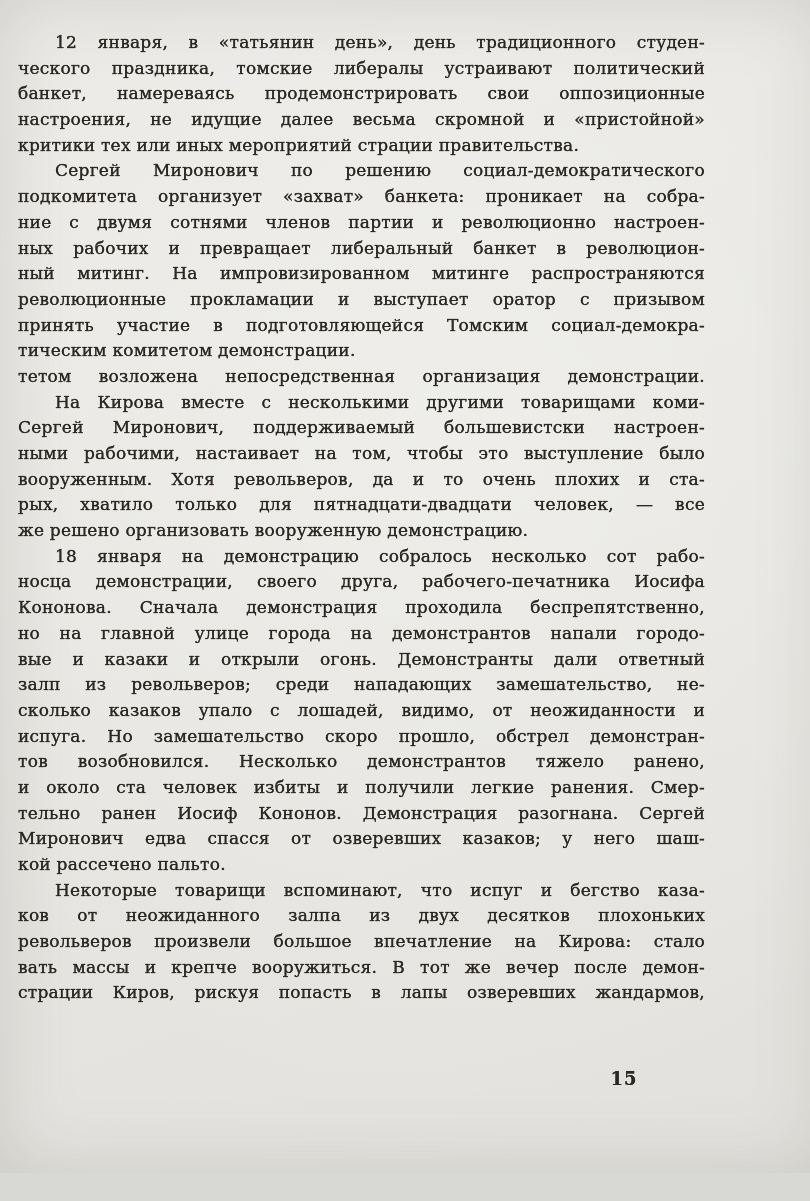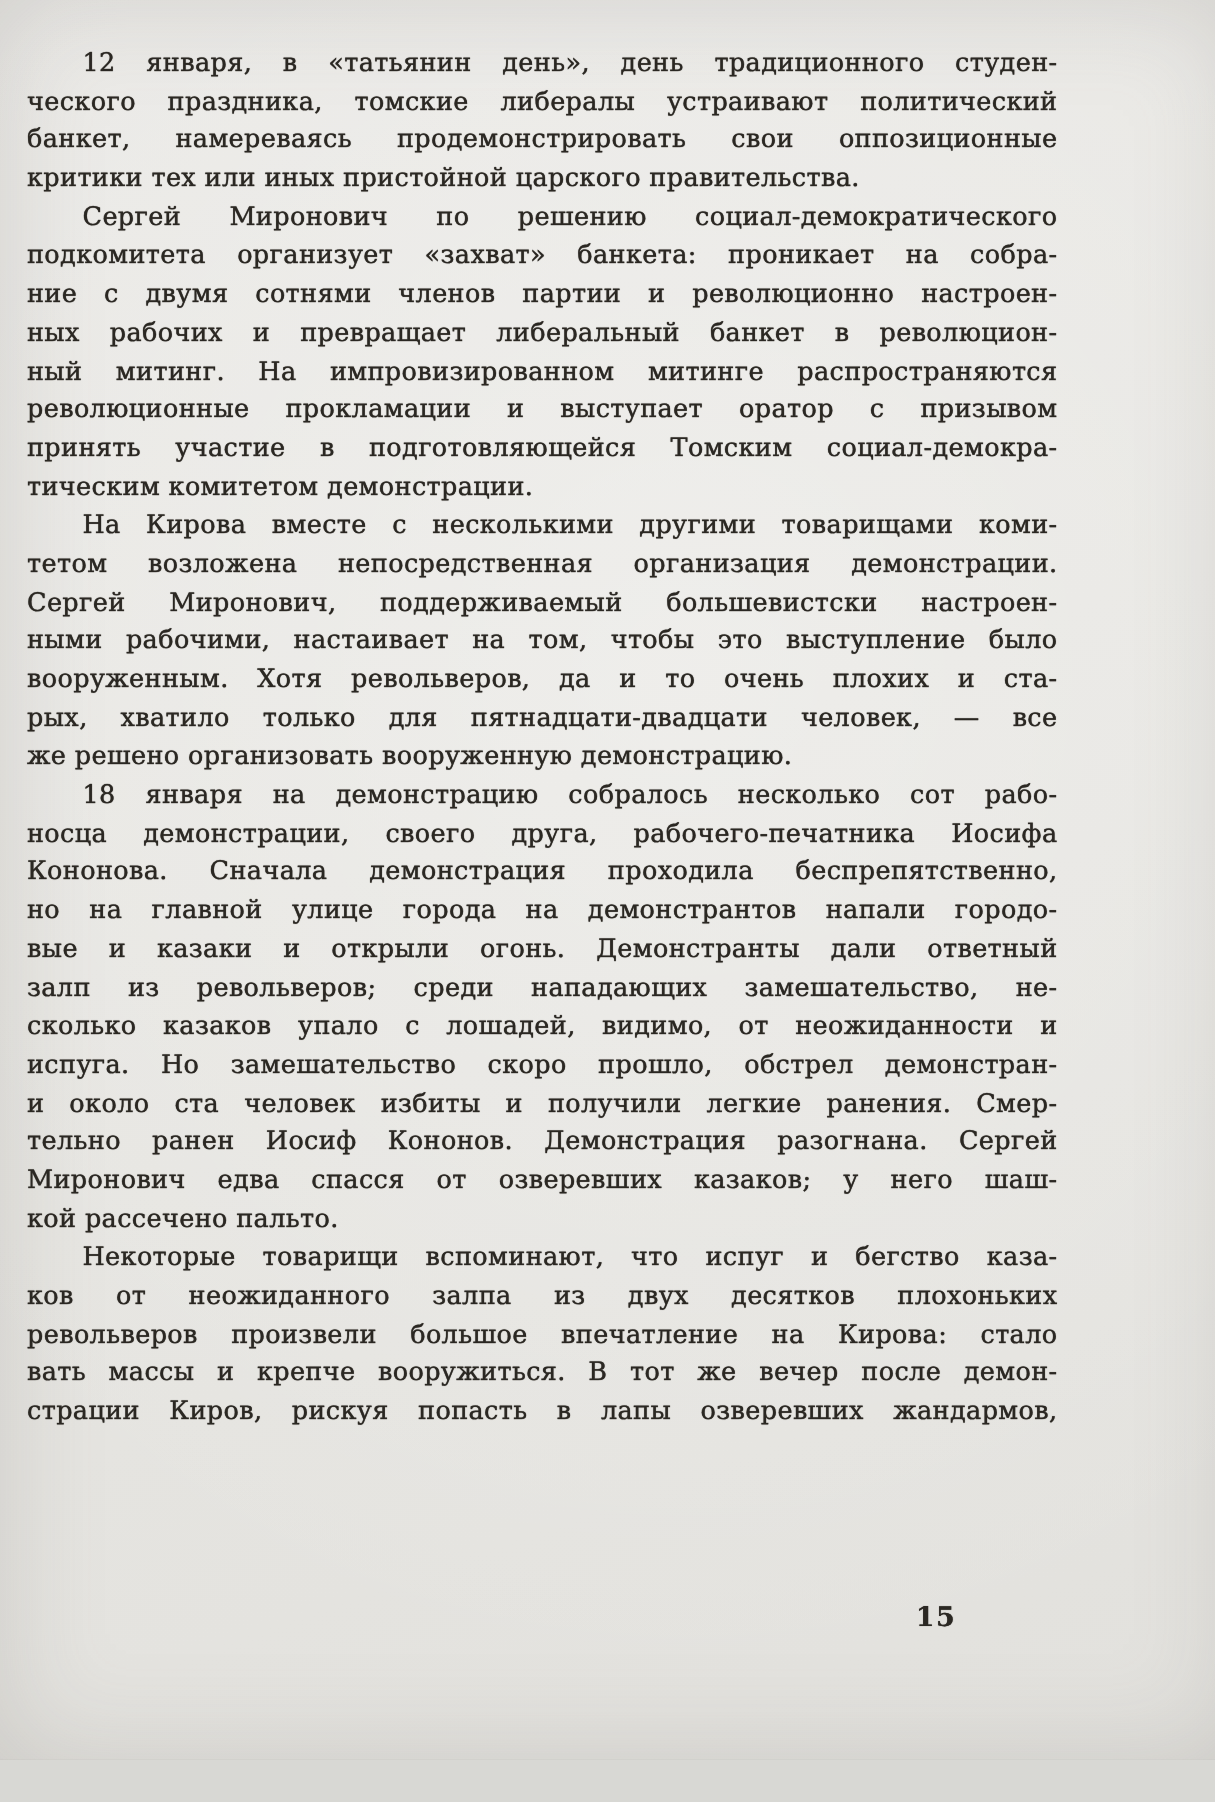--- a/index.html
+++ b/index.html
@@ -59,50 +59,52 @@
 </style>
 </head>
 <body>
 
 <div class="scan-page">
   <div class="text-block" id="text-block">
       <div class="para">
         <div class="line first-line">12 января, в «татьянин день», день традиционного студен-</div>
         <div class="line">ческого праздника, томские либералы устраивают политический</div>
         <div class="line">банкет, намереваясь продемонстрировать свои оппозиционные</div>
-        <div class="line para-end">критики тех или иных пристойной царского правительства.</div>
+        <div class="line">настроения, не идущие далее весьма скромной и «пристойной»</div>
+        <div class="line para-end">критики тех или иных мероприятий страции правительства.</div>
       </div>
       <div class="para">
         <div class="line first-line">Сергей Миронович по решению социал-демократического</div>
         <div class="line">подкомитета организует «захват» банкета: проникает на собра-</div>
         <div class="line">ние с двумя сотнями членов партии и революционно настроен-</div>
         <div class="line">ных рабочих и превращает либеральный банкет в революцион-</div>
         <div class="line">ный митинг. На импровизированном митинге распространяются</div>
         <div class="line">революционные прокламации и выступает оратор с призывом</div>
         <div class="line">принять участие в подготовляющейся Томским социал-демокра-</div>
         <div class="line para-end">тическим комитетом демонстрации.</div>
       </div>
       <div class="para">
+        <div class="line">тетом возложена непосредственная организация демонстрации.</div>
         <div class="line first-line">На Кирова вместе с несколькими другими товарищами коми-</div>
-        <div class="line">тетом возложена непосредственная организация демонстрации.</div>
         <div class="line">Сергей Миронович, поддерживаемый большевистски настроен-</div>
         <div class="line">ными рабочими, настаивает на том, чтобы это выступление было</div>
         <div class="line">вооруженным. Хотя револьверов, да и то очень плохих и ста-</div>
         <div class="line">рых, хватило только для пятнадцати-двадцати человек, — все</div>
         <div class="line para-end">же решено организовать вооруженную демонстрацию.</div>
       </div>
       <div class="para">
         <div class="line first-line">18 января на демонстрацию собралось несколько сот рабо-</div>
         <div class="line">носца демонстрации, своего друга, рабочего-печатника Иосифа</div>
         <div class="line">Кононова. Сначала демонстрация проходила беспрепятственно,</div>
         <div class="line">но на главной улице города на демонстрантов напали городо-</div>
         <div class="line">вые и казаки и открыли огонь. Демонстранты дали ответный</div>
         <div class="line">залп из револьверов; среди нападающих замешательство, не-</div>
         <div class="line">сколько казаков упало с лошадей, видимо, от неожиданности и</div>
         <div class="line">испуга. Но замешательство скоро прошло, обстрел демонстран-</div>
+        <div class="line">тов возобновился. Несколько демонстрантов тяжело ранено,</div>
         <div class="line">и около ста человек избиты и получили легкие ранения. Смер-</div>
         <div class="line">тельно ранен Иосиф Кононов. Демонстрация разогнана. Сергей</div>
         <div class="line">Миронович едва спасся от озверевших казаков; у него шаш-</div>
         <div class="line para-end">кой рассечено пальто.</div>
       </div>
       <div class="para">
         <div class="line first-line">Некоторые товарищи вспоминают, что испуг и бегство каза-</div>
         <div class="line">ков от неожиданного залпа из двух десятков плохоньких</div>
         <div class="line">револьверов произвели большое впечатление на Кирова: стало</div>
         <div class="line">вать массы и крепче вооружиться. В тот же вечер после демон-</div>

